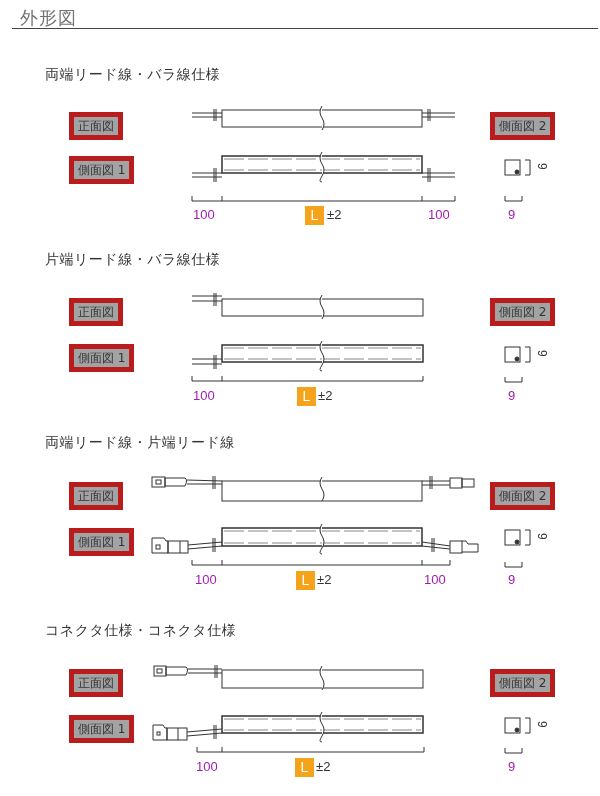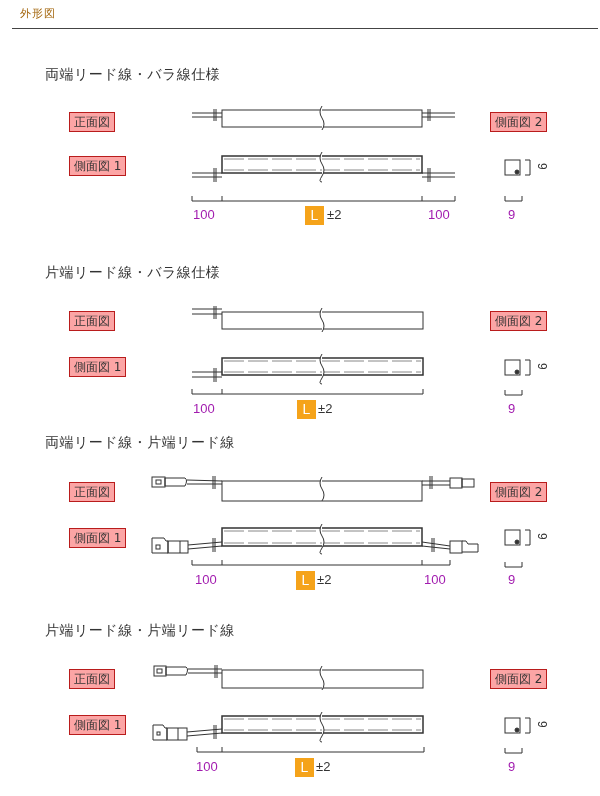--- a/index.html
+++ b/index.html
@@ -1,22 +1,22 @@
 <!DOCTYPE html>
 <html><head>
 <meta charset="utf-8">
 <style>
   html, body { margin:0; padding:0; background:#fff; }
   body { width:600px; height:796px; position:relative; overflow:hidden;
          font-family:"DejaVu Sans","Liberation Sans",sans-serif; color:#333; }
-  .page-title { position:absolute; left:20px; top:6px; font-size:11px; letter-spacing:1px; color:#a16207; }
+  .page-title { position:absolute; left:20px; top:6px; font-size:18px; letter-spacing:1px; color:#737373; }
   .title-rule { position:absolute; left:12px; top:28px; width:586px; height:1px; background:#444; }
   .section { position:absolute; left:0; width:600px; height:185px; }
   .sec-title { position:absolute; left:45px; top:0; font-size:14px; color:#333; letter-spacing:0.5px; }
-  .lbl { position:absolute; border:1px solid #b91c1c; font-size:12px; padding:1px 4px; line-height:16px; color:#333; background:#fca5a5; white-space:nowrap; }
+  .lbl { position:absolute; border:5px solid #b91c1c; font-size:12px; padding:1px 4px; line-height:16px; color:#333; background:#a3a3a3; white-space:nowrap; }
   .dim { position:absolute; font-size:13px; color:#a21caf; font-family:"Liberation Sans",sans-serif; }
   .Lbox { position:absolute; width:19px; height:19px; background:#f5a31a; color:#fff; font-size:14px; text-align:center; line-height:19px; font-family:"Liberation Sans",sans-serif; }
   .tol { position:absolute; font-size:13px; color:#333; font-family:"Liberation Sans",sans-serif; }
   svg.draw { position:absolute; left:0; top:0; overflow:visible; }
 </style>
 </head>
 <body>
 
 <div class="page-title">外形図</div>
 <div class="title-rule"></div>
@@ -69,21 +69,21 @@
     </g>
     <text x="537" y="102" font-size="12" fill="#333" transform="rotate(90 540 100)" font-family="Liberation Sans, sans-serif">9</text>
   </svg>
   <div class="dim" style="left:193px;top:141px;">100</div>
   <div class="Lbox" style="left:305px;top:140px;">L</div>
   <div class="tol" style="left:327px;top:141px;">±2</div>
   <div class="dim" style="left:428px;top:141px;">100</div>
   <div class="dim" style="left:508px;top:141px;">9</div>
 </div>
 
-<div class="section" style="top:264px;">
+<div class="section" style="top:251px;">
   <div class="sec-title">片端リード線・バラ線仕様</div>
   <div class="lbl" style="left:69px;top:47px;">正面図</div>
   <div class="lbl" style="left:69px;top:93px;">側面図 1</div>
   <div class="lbl" style="left:490px;top:47px;">側面図 2</div>
   <svg class="draw" width="600" height="185">
     <g stroke="#333" fill="none" stroke-width="1">
       <rect x="222" y="48" width="201" height="17"></rect>
       <line x1="192" y1="45" x2="222" y2="45"></line>
         <line x1="192" y1="50" x2="222" y2="50"></line>
       <line x1="214" y1="42" x2="214" y2="55"></line>
@@ -170,21 +170,21 @@
     <text x="537" y="104" font-size="12" fill="#333" transform="rotate(90 540 102)" font-family="Liberation Sans, sans-serif">9</text>
   </svg>
   <div class="dim" style="left:195px;top:138px;">100</div>
   <div class="Lbox" style="left:296px;top:137px;">L</div>
   <div class="tol" style="left:317px;top:138px;">±2</div>
   <div class="dim" style="left:424px;top:138px;">100</div>
   <div class="dim" style="left:508px;top:138px;">9</div>
 </div>
 
 <div class="section" style="top:622px;">
-  <div class="sec-title">片端リード線・片端リード線</div>
+  <div class="sec-title">コネクタ仕様・コネクタ仕様</div>
   <div class="lbl" style="left:69px;top:47px;">正面図</div>
   <div class="lbl" style="left:69px;top:93px;">側面図 1</div>
   <div class="lbl" style="left:490px;top:47px;">側面図 2</div>
   <svg class="draw" width="600" height="185">
     <g stroke="#333" fill="none" stroke-width="1">
       <rect x="222" y="48" width="201" height="18"></rect>
       <rect x="154" y="44" width="12" height="10"></rect>
         <rect x="157" y="47" width="5" height="4"></rect>
       <path d="M166 45 h20 q3 2 0 8 h-20 z"></path>
       <line x1="188" y1="47" x2="222" y2="47"></line>

